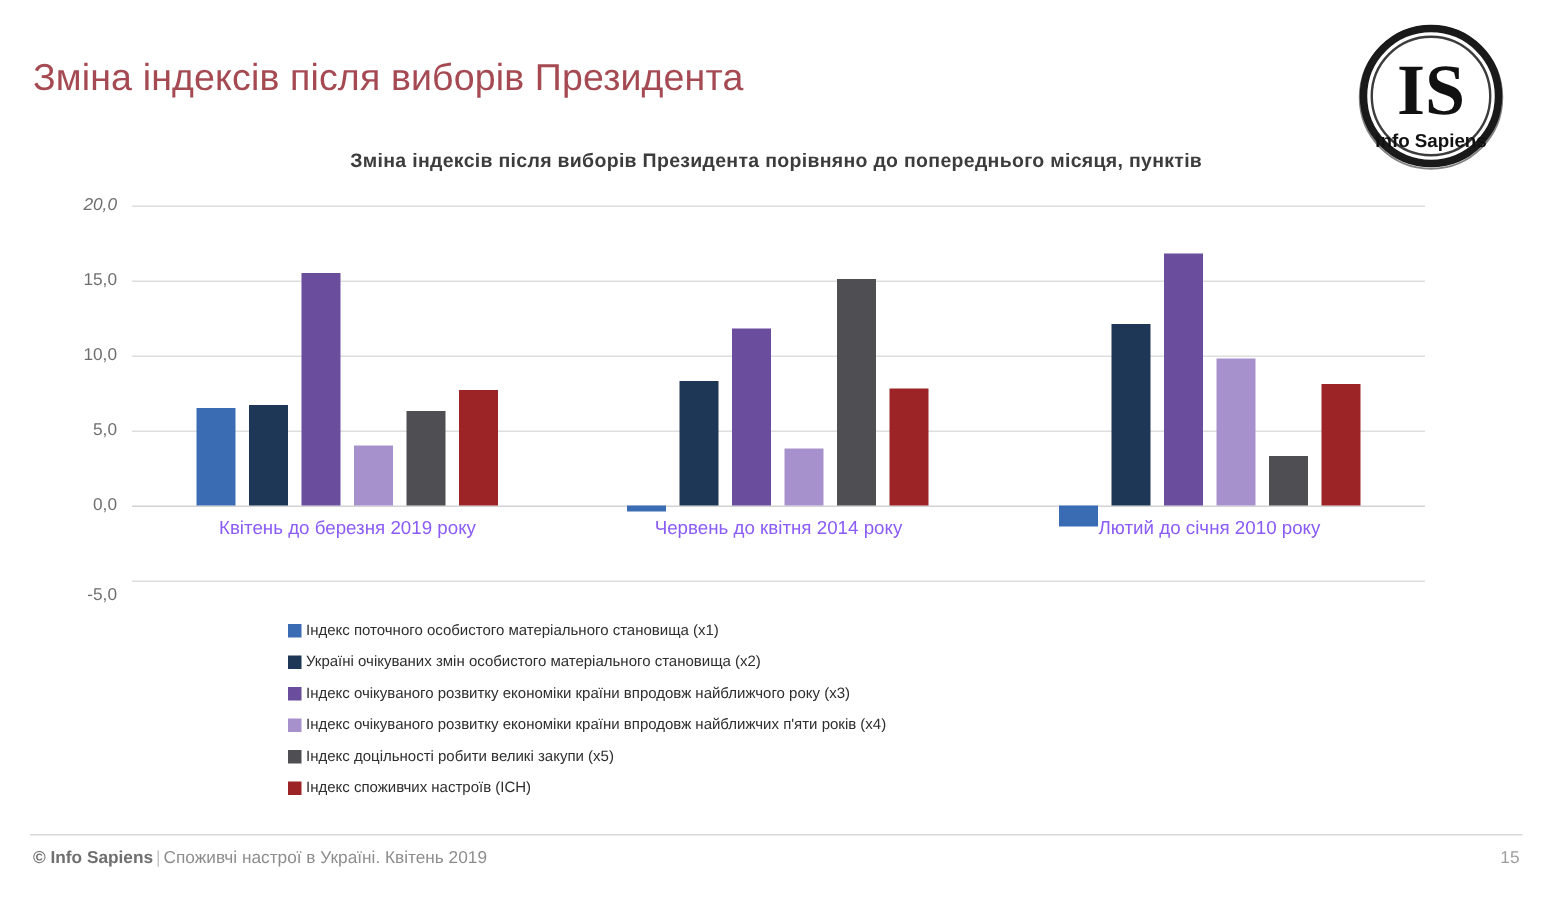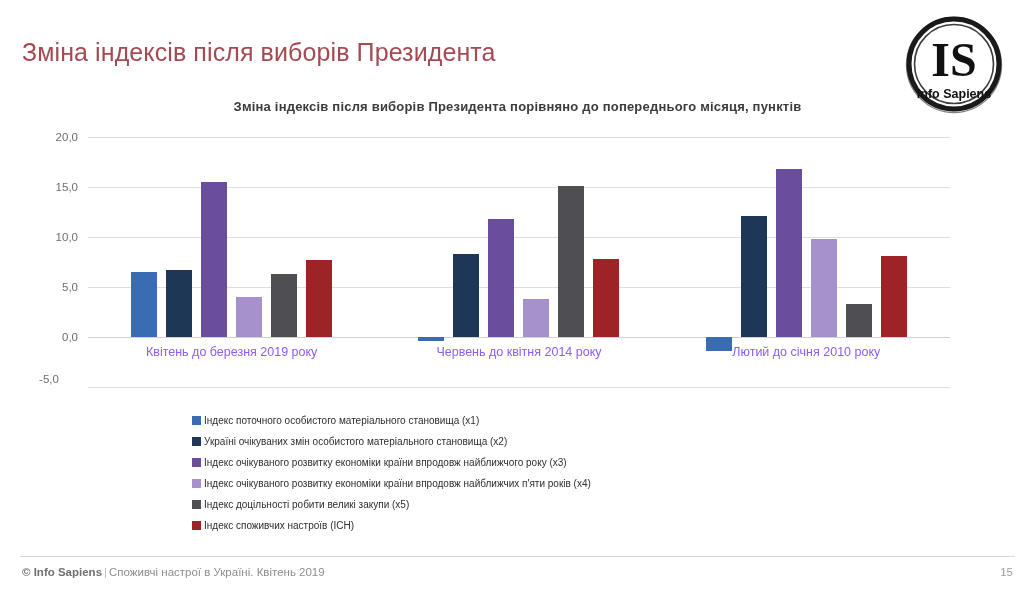--- a/index.html
+++ b/index.html
@@ -99,31 +99,31 @@
       </g>
       <text x="59" y="62" text-anchor="middle" font-family="'Liberation Serif', serif" font-size="48" font-weight="700" fill="#111">IS</text>
       <text x="59" y="84" text-anchor="middle" font-family="'Liberation Sans', sans-serif" font-size="12.5" font-weight="700" fill="#111">Info Sapiens</text>
     </svg>
   </div>
 
   <div class="chart-subtitle">Зміна індексів після виборів  Президента порівняно  до попереднього  місяця, пунктів</div>
 
   <div class="plot" id="plot">
       <div class="grid-line" style="top: 0px;"></div>
-      <div class="y-label" style="top: 0px;">20,0</div>
+      <div class="y-label" style="top: 0px; font-style: italic;">20,0</div>
       <div class="grid-line" style="top: 50px;"></div>
       <div class="y-label" style="top: 50px;">15,0</div>
       <div class="grid-line" style="top: 100px;"></div>
       <div class="y-label" style="top: 100px;">10,0</div>
       <div class="grid-line" style="top: 150px;"></div>
       <div class="y-label" style="top: 150px;">5,0</div>
       <div class="grid-line zero" style="top: 200px;"></div>
       <div class="y-label" style="top: 200px;">0,0</div>
       <div class="grid-line" style="top: 250px;"></div>
-      <div class="y-label" style="top: 242px; text-align: center;">-5,0</div>
+      <div class="y-label" style="top: 260px;">-5,0</div>
       <div class="bars-area">
         <div class="group" style="left: 0px; width: 287.333px;">
           <div class="bar" title="Індекс поточного  особистого  матеріального  становища (x1): 6.5" style="width: 26px; left: 43.1667px; background: rgb(58, 108, 180); top: 135px; height: 65px;"></div>
           <div class="bar" title="Індекс очікуваних  змін особистого  матеріального  становища (x2): 6.7" style="width: 26px; left: 78.1667px; background: rgb(31, 55, 86); top: 133px; height: 67px;"></div>
           <div class="bar" title="Індекс очікуваного  розвитку  економіки країни впродовж  найближчого року (x3): 15.5" style="width: 26px; left: 113.167px; background: rgb(107, 77, 158); top: 45px; height: 155px;"></div>
           <div class="bar" title="Індекс очікуваного  розвитку  економіки країни впродовж  найближчих п'яти років (x4): 4" style="width: 26px; left: 148.167px; background: rgb(167, 145, 205); top: 160px; height: 40px;"></div>
           <div class="bar" title="Індекс доцільності робити великі закупи (x5): 6.3" style="width: 26px; left: 183.167px; background: rgb(79, 78, 82); top: 137px; height: 63px;"></div>
           <div class="bar" title="Індекс споживчих настроїв (ІСН): 7.7" style="width: 26px; left: 218.167px; background: rgb(156, 36, 38); top: 123px; height: 77px;"></div>
         </div>
         <div class="group" style="left: 287.333px; width: 287.333px;">

